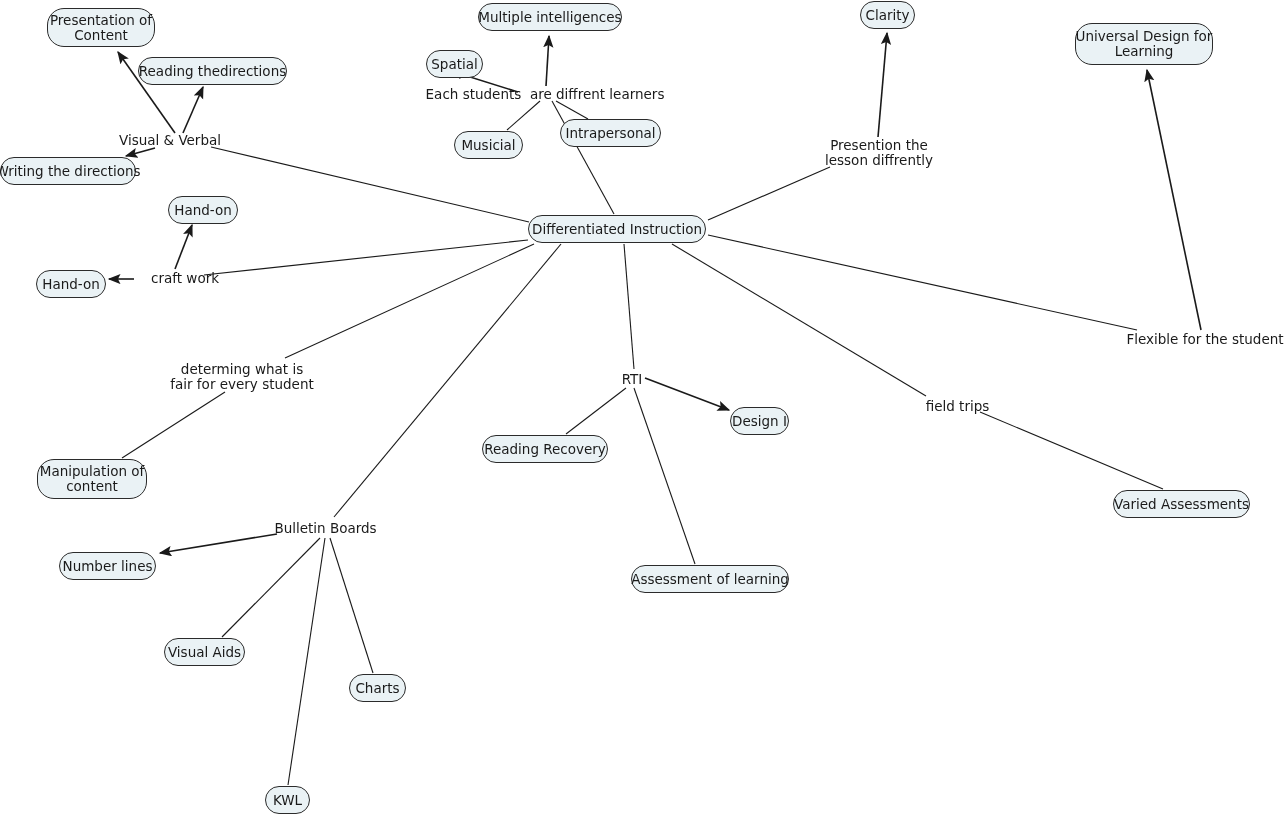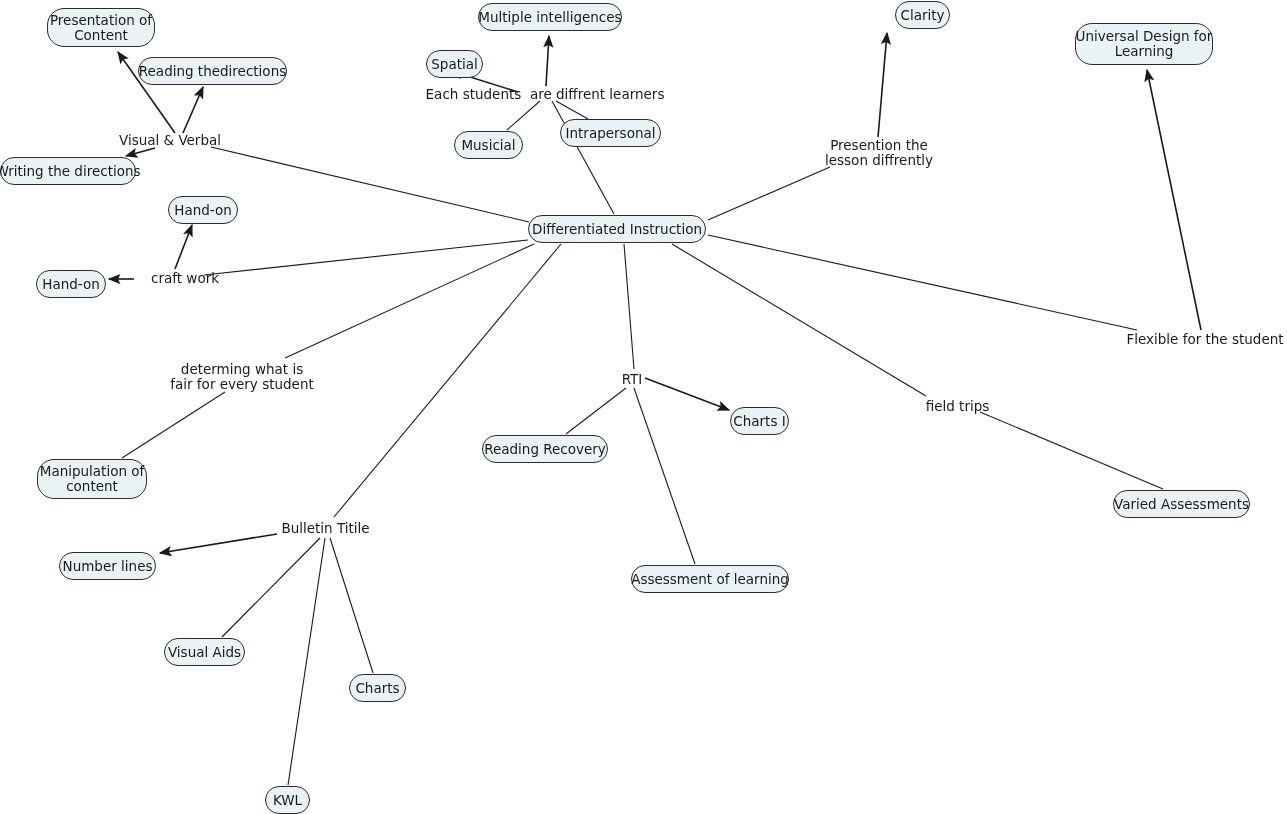--- a/index.html
+++ b/index.html
@@ -97,39 +97,39 @@
       <div class="node boxed" style="left: 47px; top: 8px; width: 108px; height: 39px;">Presentation of
 Content</div>
       <div class="node boxed" style="left: 138px; top: 57px; width: 149px; height: 28px;">Reading thedirections</div>
       <div class="node plain" style="left: 122px; top: 132px; width: 96px; height: 17px;">Visual &amp; Verbal</div>
       <div class="node boxed" style="left: 0px; top: 157px; width: 136px; height: 28px;">Writing the directions</div>
       <div class="node boxed" style="left: 478px; top: 3px; width: 144px; height: 28px;">Multiple intelligences</div>
       <div class="node boxed" style="left: 390px; top: 50px; width: 57px; height: 28px; margin-left: 36px;">Spatial</div>
       <div class="node plain" style="left: 437px; top: 86px; width: 216px; height: 17px;">Each students  are diffrent learners</div>
       <div class="node boxed" style="left: 454px; top: 131px; width: 69px; height: 28px;">Musicial</div>
       <div class="node boxed" style="left: 560px; top: 119px; width: 101px; height: 28px;">Intrapersonal</div>
-      <div class="node boxed" style="left: 860px; top: 1px; width: 55px; height: 28px; margin-left: 35px;">Clarity</div>
+      <div class="node boxed" style="left: 860px; top: 1px; width: 55px; height: 28px;">Clarity</div>
       <div class="node plain" style="left: 832px; top: 137px; width: 94px; height: 31px;">Presention the
 lesson diffrently</div>
       <div class="node boxed" style="left: 1075px; top: 23px; width: 138px; height: 42px;">Universal Design for
 Learning</div>
       <div class="node boxed" style="left: 528px; top: 215px; width: 178px; height: 28px;">Differentiated Instruction</div>
       <div class="node boxed" style="left: 168px; top: 196px; width: 70px; height: 28px;">Hand-on</div>
       <div class="node boxed" style="left: 36px; top: 270px; width: 70px; height: 28px;">Hand-on</div>
       <div class="node plain" style="left: 136px; top: 270px; width: 66px; height: 17px; margin-left: 16px;">craft work</div>
       <div class="node plain" style="left: 180px; top: 361px; width: 124px; height: 31px;">determing what is
 fair for every student</div>
       <div class="node boxed" style="left: 37px; top: 459px; width: 110px; height: 40px;">Manipulation of
 content</div>
-      <div class="node plain" style="left: 279px; top: 520px; width: 93px; height: 17px;">Bulletin Titile</div>
+      <div class="node plain" style="left: 279px; top: 520px; width: 93px; height: 17px;">Bulletin Boards</div>
       <div class="node boxed" style="left: 59px; top: 552px; width: 97px; height: 28px;">Number lines</div>
       <div class="node boxed" style="left: 164px; top: 638px; width: 81px; height: 28px;">Visual Aids</div>
       <div class="node boxed" style="left: 349px; top: 674px; width: 57px; height: 28px;">Charts</div>
       <div class="node boxed" style="left: 265px; top: 786px; width: 45px; height: 28px;">KWL</div>
       <div class="node plain" style="left: 620px; top: 371px; width: 24px; height: 17px;">RTI</div>
-      <div class="node boxed" style="left: 730px; top: 407px; width: 59px; height: 28px;">Charts I</div>
+      <div class="node boxed" style="left: 730px; top: 407px; width: 59px; height: 28px;">Design I</div>
       <div class="node boxed" style="left: 482px; top: 435px; width: 126px; height: 28px;">Reading Recovery</div>
       <div class="node boxed" style="left: 631px; top: 565px; width: 158px; height: 28px;">Assessment of learning</div>
       <div class="node plain" style="left: 928px; top: 398px; width: 59px; height: 17px;">field trips</div>
       <div class="node boxed" style="left: 1113px; top: 490px; width: 137px; height: 28px;">Varied Assessments</div>
       <div class="node plain" style="left: 1135px; top: 331px; width: 140px; height: 17px;">Flexible for the student</div>
     </div>
 </div>
 
 </body></html>

